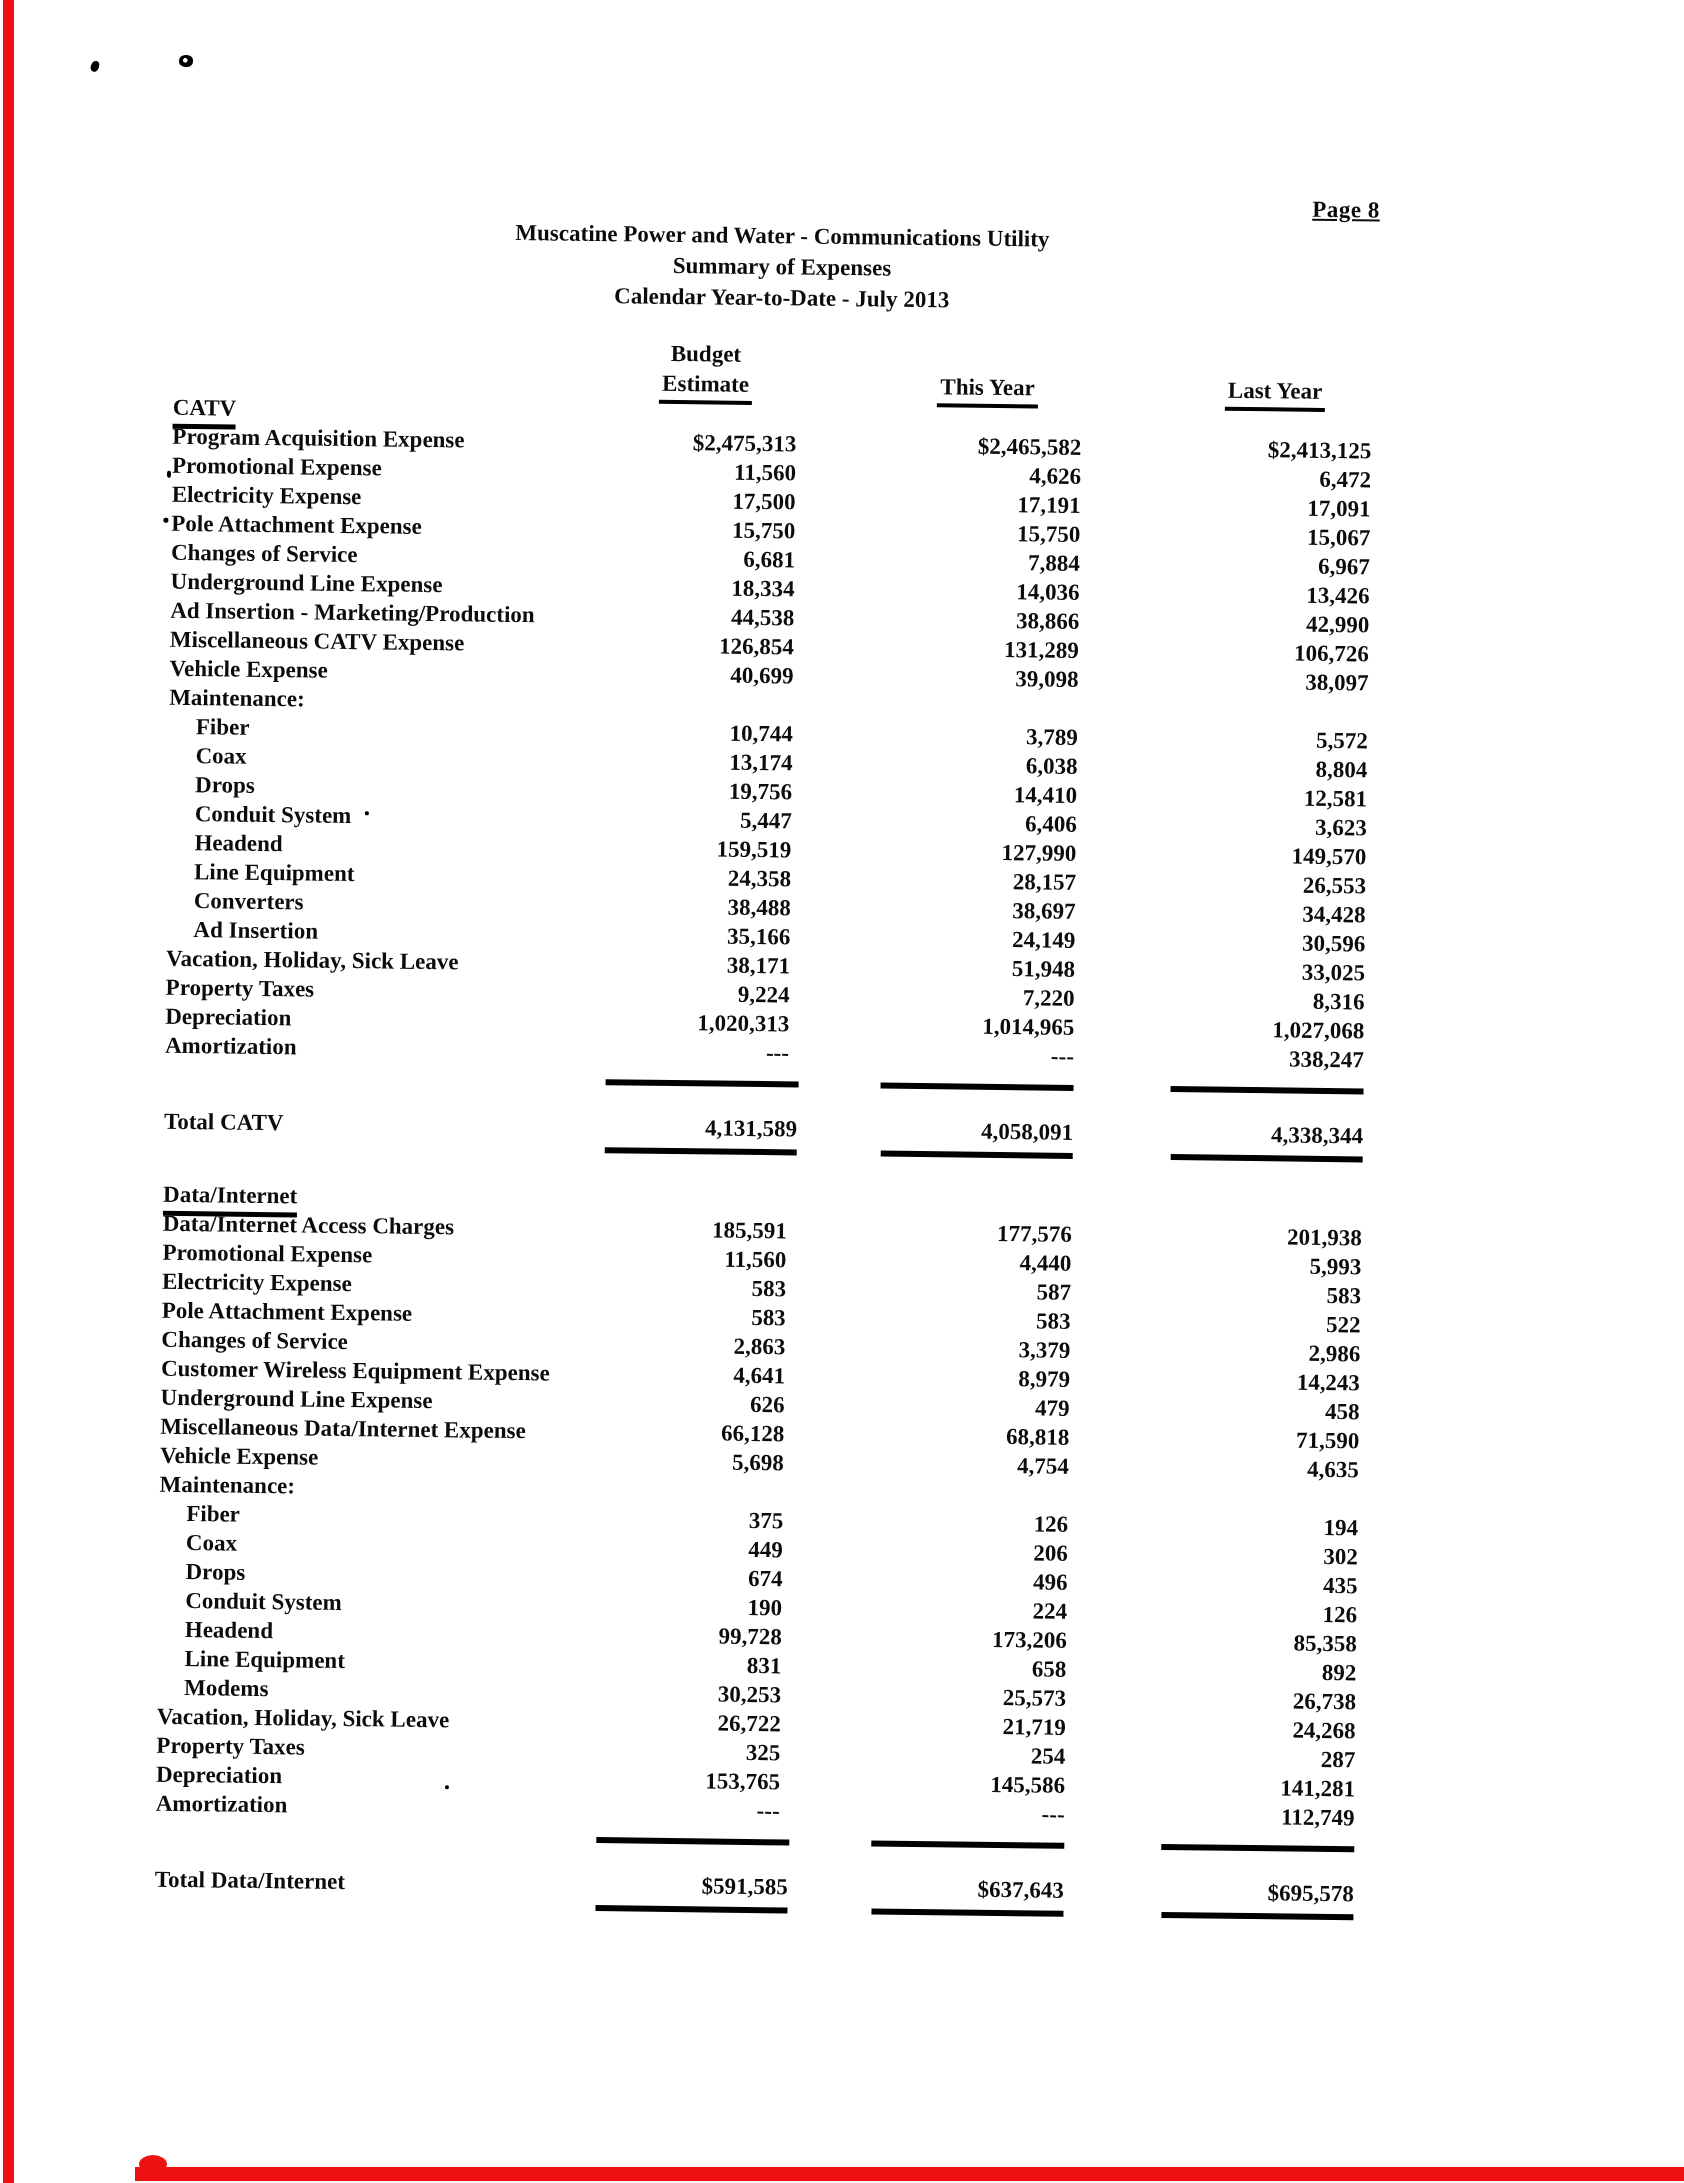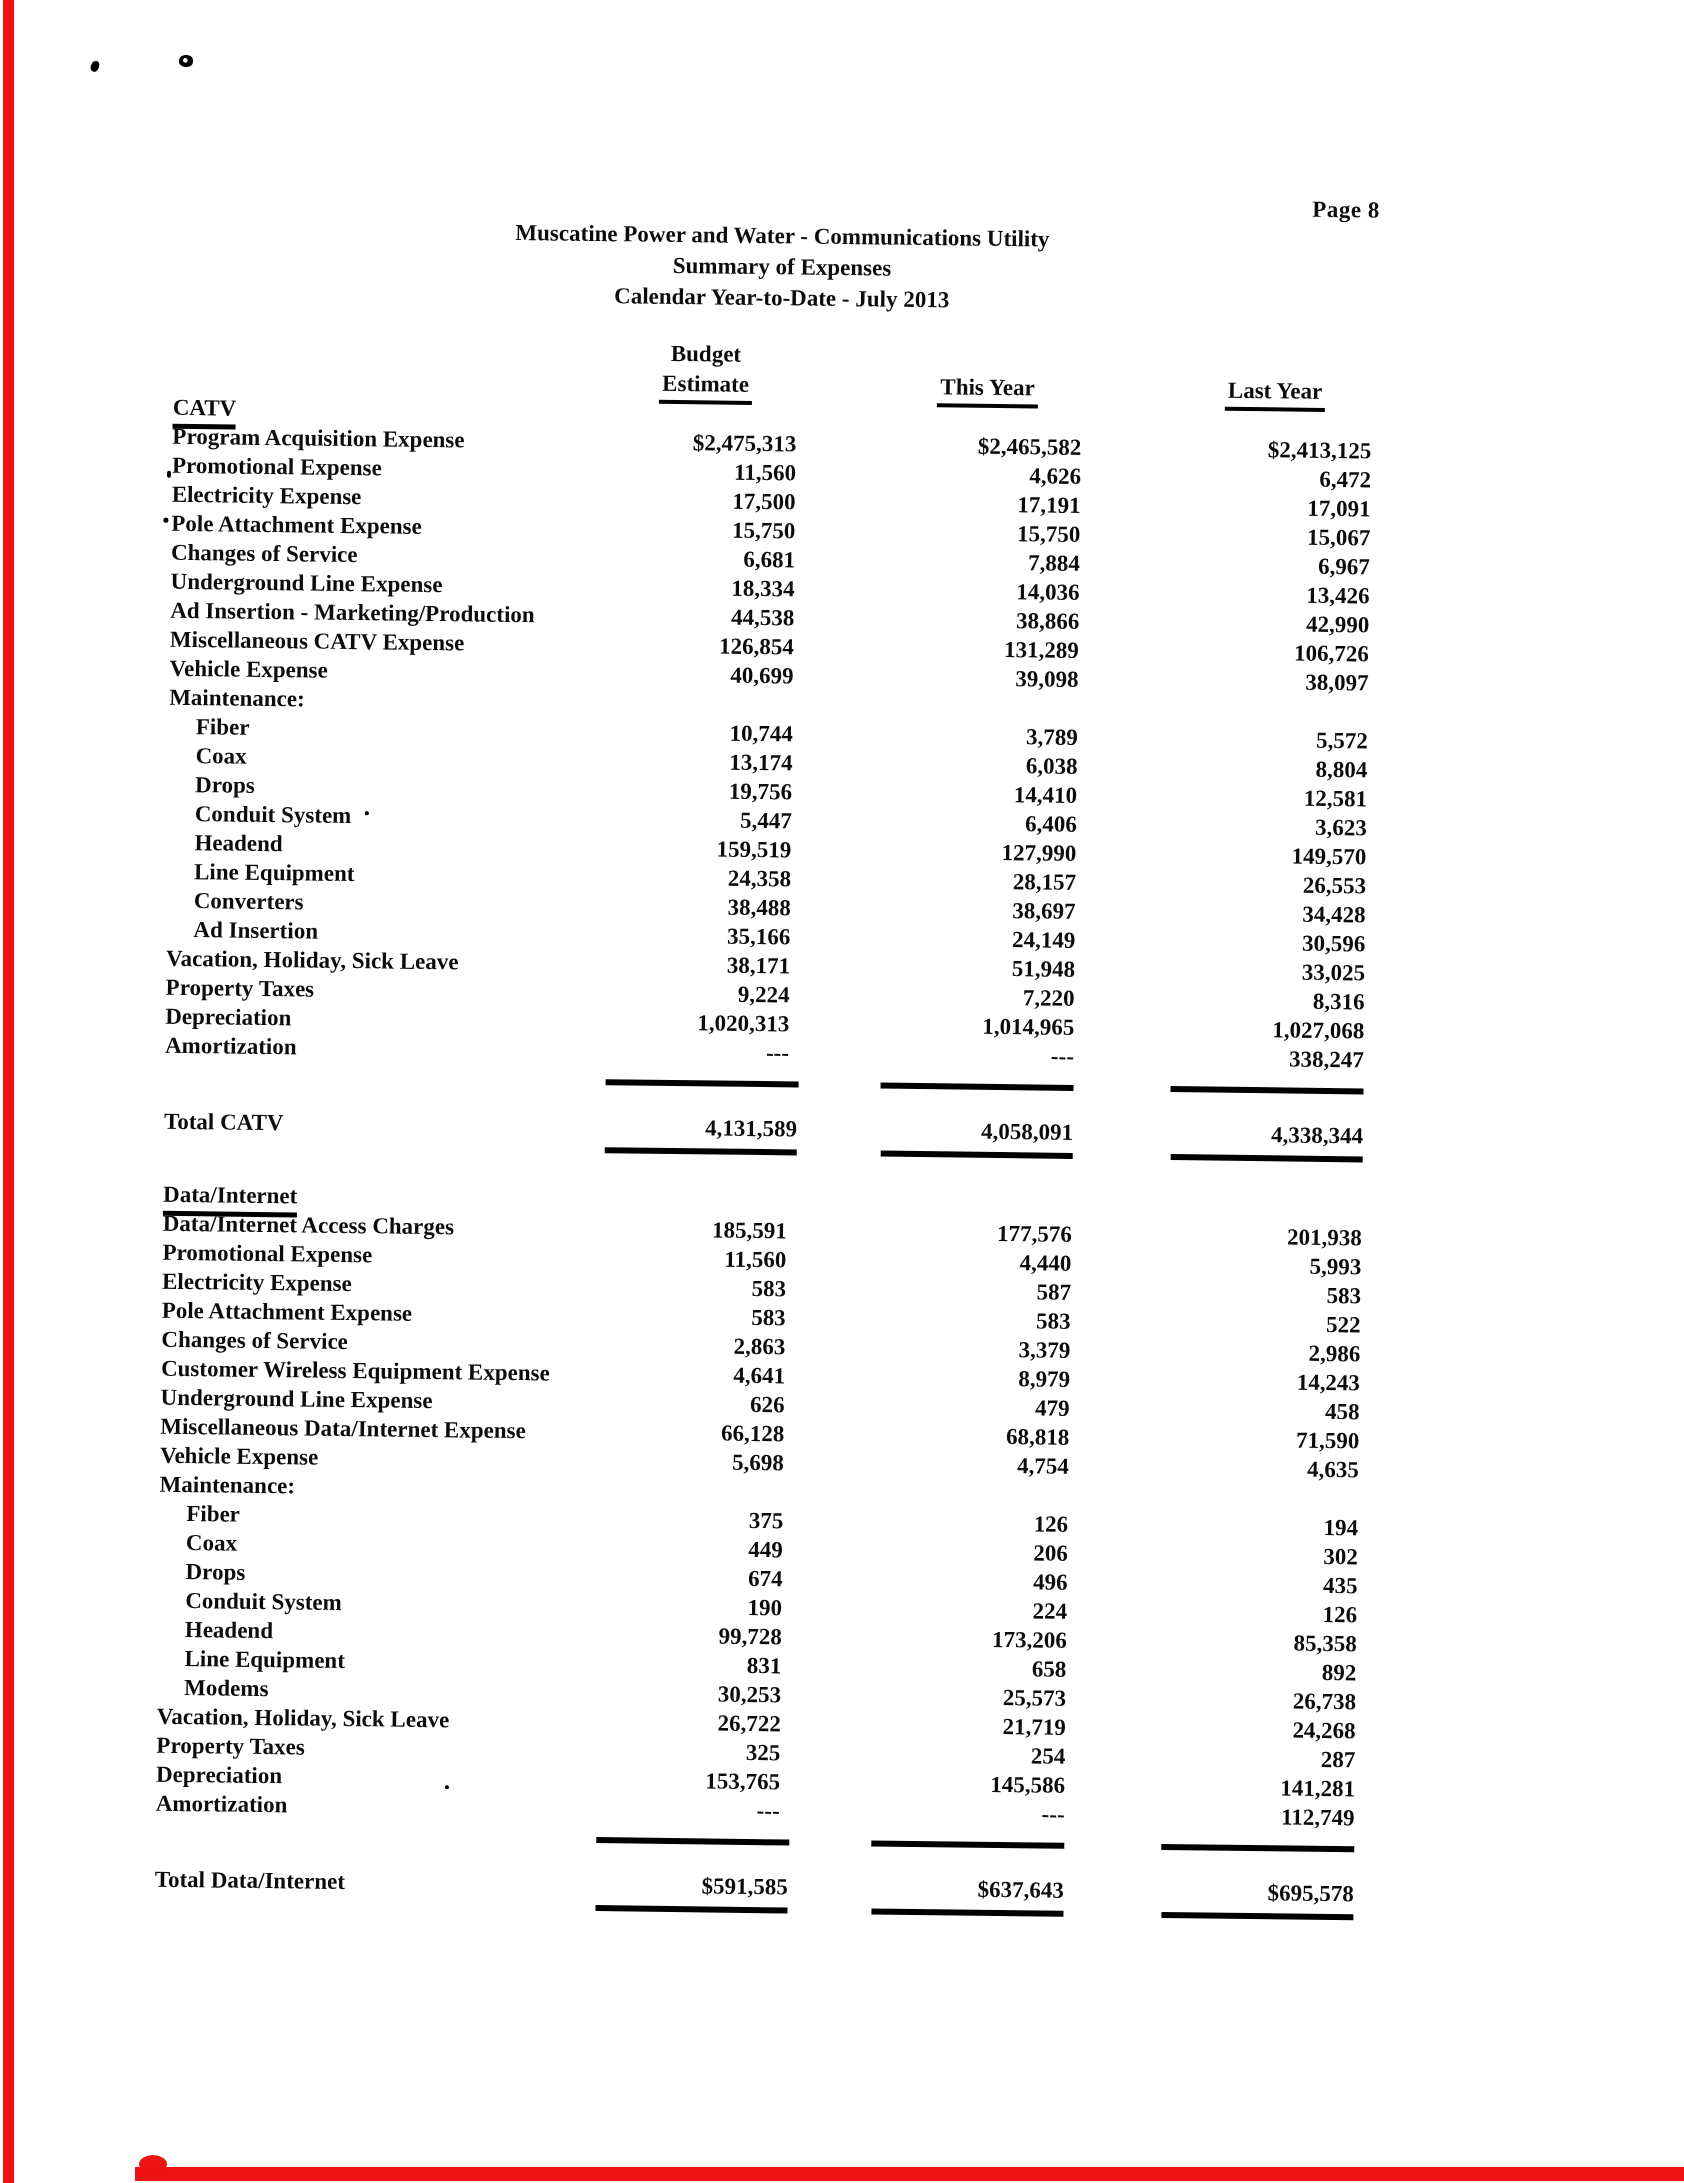--- a/index.html
+++ b/index.html
@@ -4,21 +4,21 @@
 <style>
   html,body{margin:0;padding:0;}
   body{
     width:1685px;height:2183px;position:relative;overflow:hidden;
     background:#ffffff;
     font-family:"Liberation Serif","DejaVu Serif",serif;
     font-weight:700;color:#0c0c0c;
     -webkit-font-smoothing:antialiased;
   }
   .sheet{position:absolute;inset:0;transform:rotate(0.7deg);transform-origin:843px 149px;}
-  .page-number{position:absolute;left:1313px;top:191px;font-size:23px;letter-spacing:0.5px;}
+  .page-number{position:absolute;left:1313px;top:191px;font-size:23px;letter-spacing:0.5px;text-decoration:underline;}
   .titles{position:absolute;left:176px;top:221px;width:1215px;text-align:center;font-size:23px;line-height:31px;}
   .content{position:absolute;left:176px;top:341px;width:1200px;}
   .grid{display:grid;grid-template-columns:441px 183px 285px 290px;}
   .cell{font-size:23px;}
   .num{text-align:right;font-variant-numeric:tabular-nums;}
   .row{height:29px;line-height:29px;}
   .colhead-line{height:30px;line-height:30px;}
   .colhead-line .cell{text-align:center;}
   .u-head{display:inline-block;border-bottom:4.5px solid #000;padding:0 3px 1px 3px;}
   .nudge{transform:translateX(48px);display:inline-block;}

